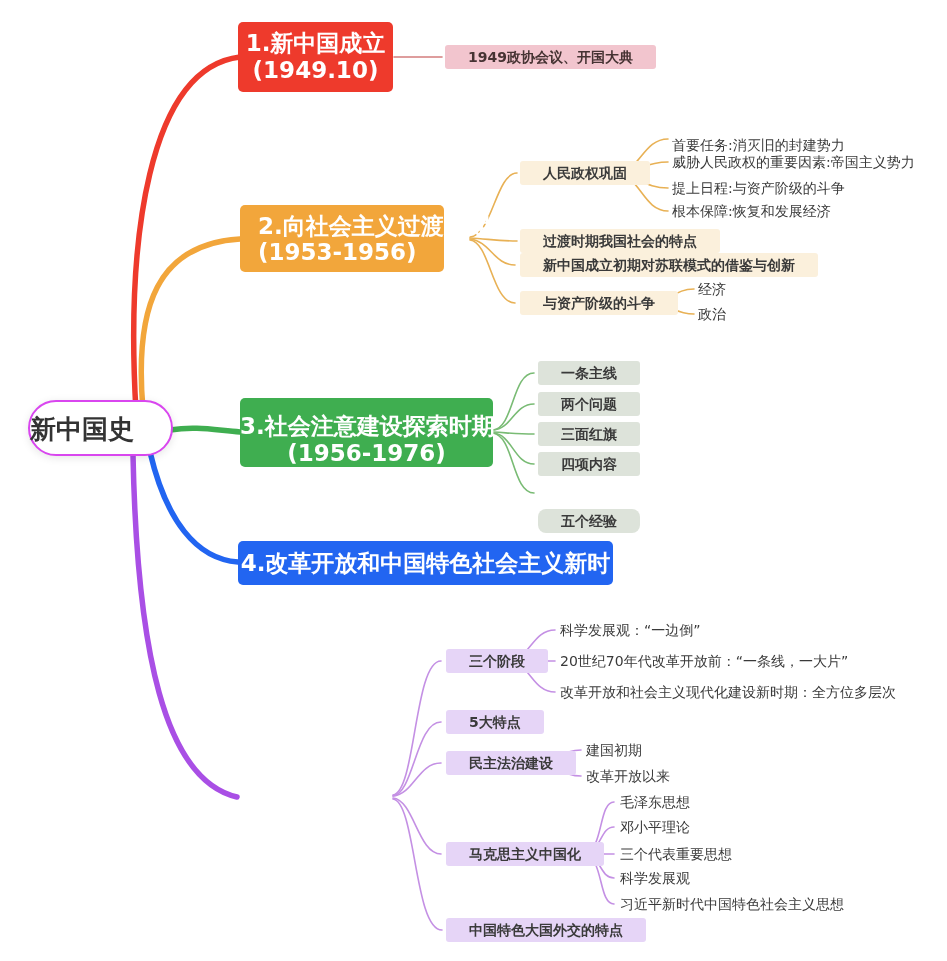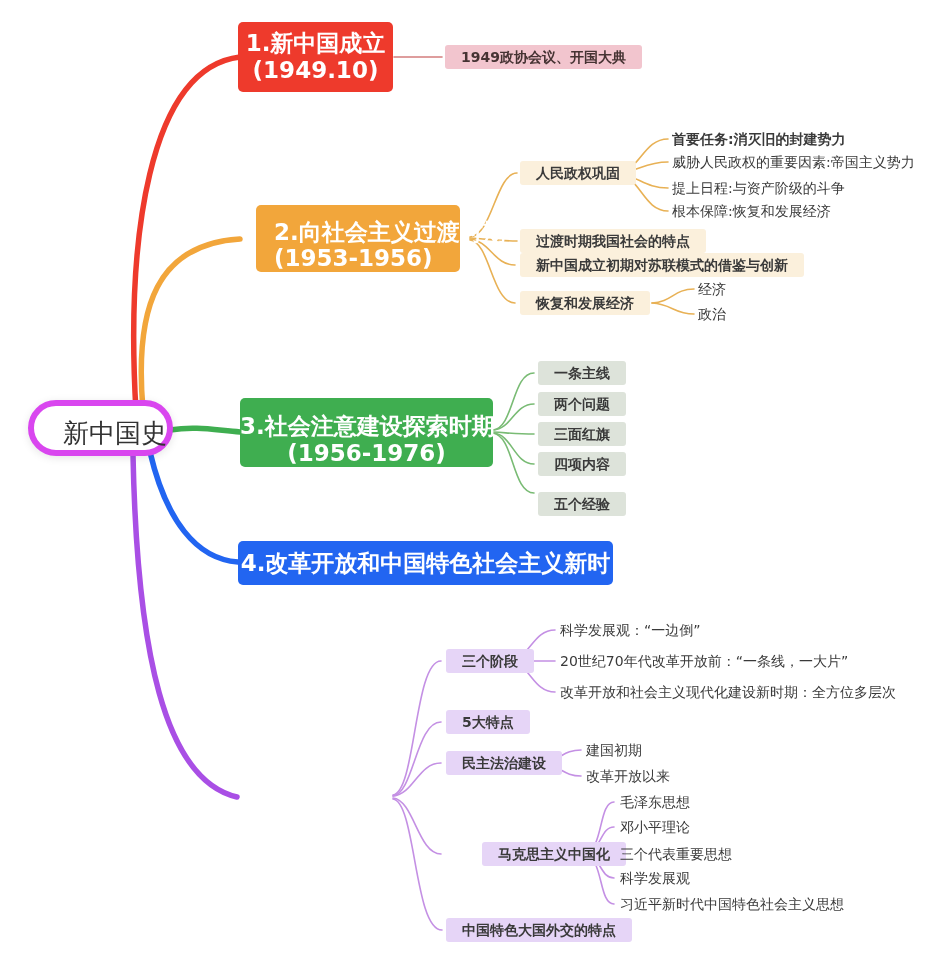--- a/index.html
+++ b/index.html
@@ -4,42 +4,42 @@
 <style>
   html,body{margin:0;padding:0;background:#ffffff;}
   body{font-family:"DejaVu Sans","Liberation Sans",sans-serif;}
   .canvas{position:relative;width:947px;height:961px;background:#ffffff;overflow:hidden;}
   svg.links{position:absolute;left:0;top:0;}
 
   .node{position:absolute;box-sizing:border-box;}
 
   
   .root{left:28px;top:400px;width:145px;height:56px;background:#ffffff;
-        border:6px solid #d946ef;border-radius:28px;
+        border:2px solid #d946ef;border-radius:28px;
         box-shadow:0 2px 8px rgba(0,0,0,0.10);
-        color:#333333;font-size:26px;font-weight:normal;
-        text-align:right;line-height:54px;}
+        color:#333333;font-size:26px;font-weight:bold;
+        text-align:left;line-height:54px;}
 
   
   .box{color:#ffffff;font-weight:bold;font-size:23px;border-radius:5px;}
   .box .l{white-space:nowrap;}
   .box1{left:238px;top:22px;width:155px;height:70px;background:#ee3a2c;
         text-align:center;padding-top:8px;line-height:27px;}
   .box2{left:240px;top:205px;width:204px;height:67px;background:#f2a63b;
-        text-align:left;padding:14px 0 0 18px;line-height:26px;margin-left:16px;}
+        text-align:left;padding:8px 0 0 18px;line-height:26px;}
   .box3{left:240px;top:398px;width:253px;height:69px;background:#3fae50;
         text-align:center;padding-top:15px;line-height:27px;}
   .box4{left:238px;top:541px;width:375px;height:44px;background:#2265f1;
         text-align:center;line-height:44px;}
   .box5{left:237px;top:776px;width:156px;height:42px;background:#a94fe5;
         text-align:center;line-height:42px;}
 
   
   .hl{font-size:14px;font-weight:bold;color:#3a3a3a;line-height:20px;
-      padding:2px 16px;border-radius:3px;white-space:nowrap;}
+      padding:2px 23px;border-radius:3px;white-space:nowrap;}
   .hl-pink{background:#f2c5ce;color:#463333;}
   .hl-cream{background:#fbf0dc;}
   .hl-green{background:#dde3da;}
   .hl-purple{background:#e6d5f7;}
 
   
   .leaf{font-size:14px;color:#3a3a3a;line-height:20px;white-space:nowrap;}
 </style>
 </head>
 <body>
@@ -106,51 +106,51 @@
     <div class="l">1.新中国成立</div>
     <div class="l">(1949.10)</div>
   </div>
   <div class="node hl hl-pink" style="left:445px;top:45px;">1949政协会议、开国大典</div>
 
   <div class="node box box2">
     <div class="l">2.向社会主义过渡时期</div>
     <div class="l">(1953-1956)</div>
   </div>
   <div class="node hl hl-cream" style="left:520px;top:161px;">人民政权巩固</div>
-  <div class="node leaf" style="left:672px;top:129px;font-weight:bold;">首要任务:消灭旧的封建势力</div>
+  <div class="node leaf" style="left:672px;top:135px;">首要任务:消灭旧的封建势力</div>
   <div class="node leaf" style="left:672px;top:152px;">威胁人民政权的重要因素:帝国主义势力</div>
   <div class="node leaf" style="left:672px;top:178px;">提上日程:与资产阶级的斗争</div>
   <div class="node leaf" style="left:672px;top:201px;">根本保障:恢复和发展经济</div>
   <div class="node hl hl-cream" style="left:520px;top:229px;">过渡时期我国社会的特点</div>
   <div class="node hl hl-cream" style="left:520px;top:253px;">新中国成立初期对苏联模式的借鉴与创新</div>
-  <div class="node hl hl-cream" style="left:520px;top:291px;">恢复和发展经济</div>
+  <div class="node hl hl-cream" style="left:520px;top:291px;">与资产阶级的斗争</div>
   <div class="node leaf" style="left:698px;top:279px;">经济</div>
   <div class="node leaf" style="left:698px;top:304px;">政治</div>
 
   <div class="node box box3">
     <div class="l">3.社会注意建设探索时期</div>
     <div class="l">(1956-1976)</div>
   </div>
   <div class="node hl hl-green" style="left:538px;top:361px;">一条主线</div>
   <div class="node hl hl-green" style="left:538px;top:392px;">两个问题</div>
   <div class="node hl hl-green" style="left:538px;top:422px;">三面红旗</div>
   <div class="node hl hl-green" style="left:538px;top:452px;">四项内容</div>
-  <div class="node hl hl-green" style="left:538px;top:492px;">五个经验</div>
+  <div class="node hl hl-green" style="left:538px;top:509px;border-radius:8px;">五个经验</div>
 
   <div class="node box box4">4.改革开放和中国特色社会主义新时代</div>
 
   <div class="node hl hl-purple" style="left:446px;top:649px;">三个阶段</div>
   <div class="node leaf" style="left:560px;top:620px;">科学发展观：“一边倒”</div>
   <div class="node leaf" style="left:560px;top:651px;">20世纪70年代改革开放前：“一条线，一大片”</div>
   <div class="node leaf" style="left:560px;top:682px;">改革开放和社会主义现代化建设新时期：全方位多层次</div>
   <div class="node hl hl-purple" style="left:446px;top:710px;">5大特点</div>
   <div class="node hl hl-purple" style="left:446px;top:751px;">民主法治建设</div>
   <div class="node leaf" style="left:586px;top:740px;">建国初期</div>
   <div class="node leaf" style="left:586px;top:766px;">改革开放以来</div>
-  <div class="node hl hl-purple" style="left:446px;top:842px;margin-left:36px;">马克思主义中国化</div>
+  <div class="node hl hl-purple" style="left:446px;top:842px;">马克思主义中国化</div>
   <div class="node leaf" style="left:620px;top:792px;">毛泽东思想</div>
   <div class="node leaf" style="left:620px;top:817px;">邓小平理论</div>
   <div class="node leaf" style="left:620px;top:844px;">三个代表重要思想</div>
   <div class="node leaf" style="left:620px;top:868px;">科学发展观</div>
   <div class="node leaf" style="left:620px;top:894px;">习近平新时代中国特色社会主义思想</div>
   <div class="node hl hl-purple" style="left:446px;top:918px;">中国特色大国外交的特点</div>
 
 </div>
 
 </body></html>

